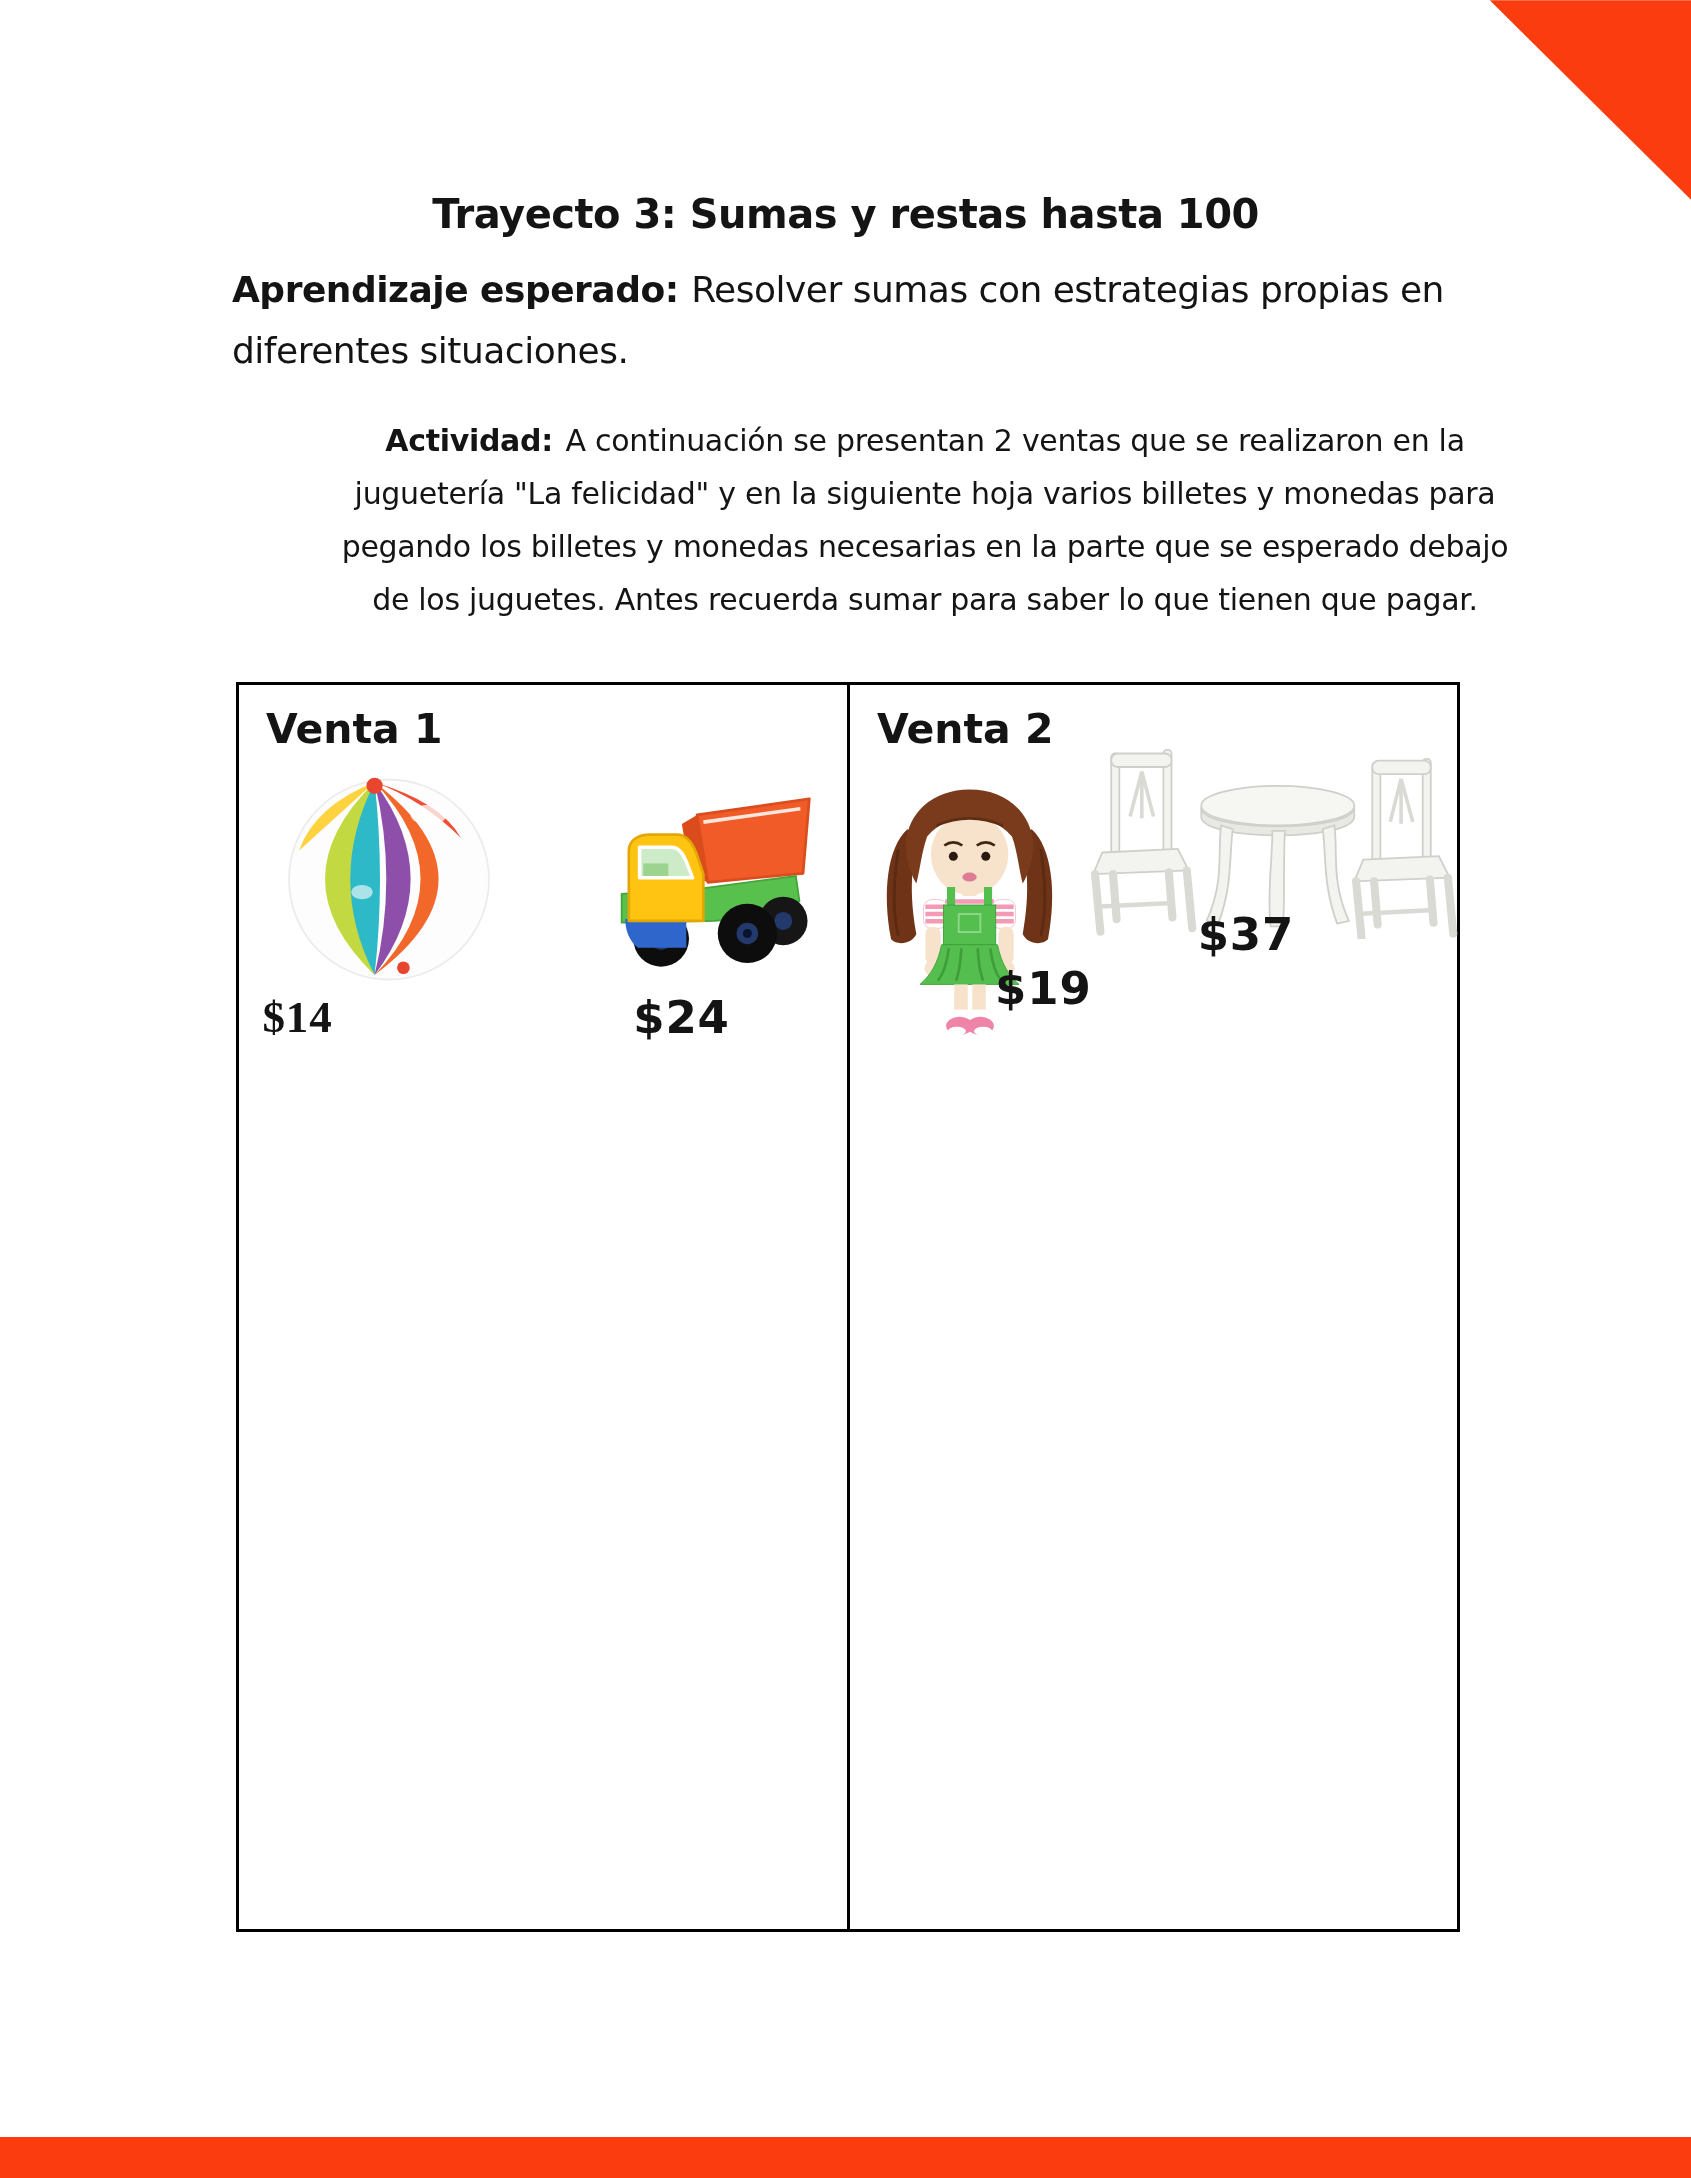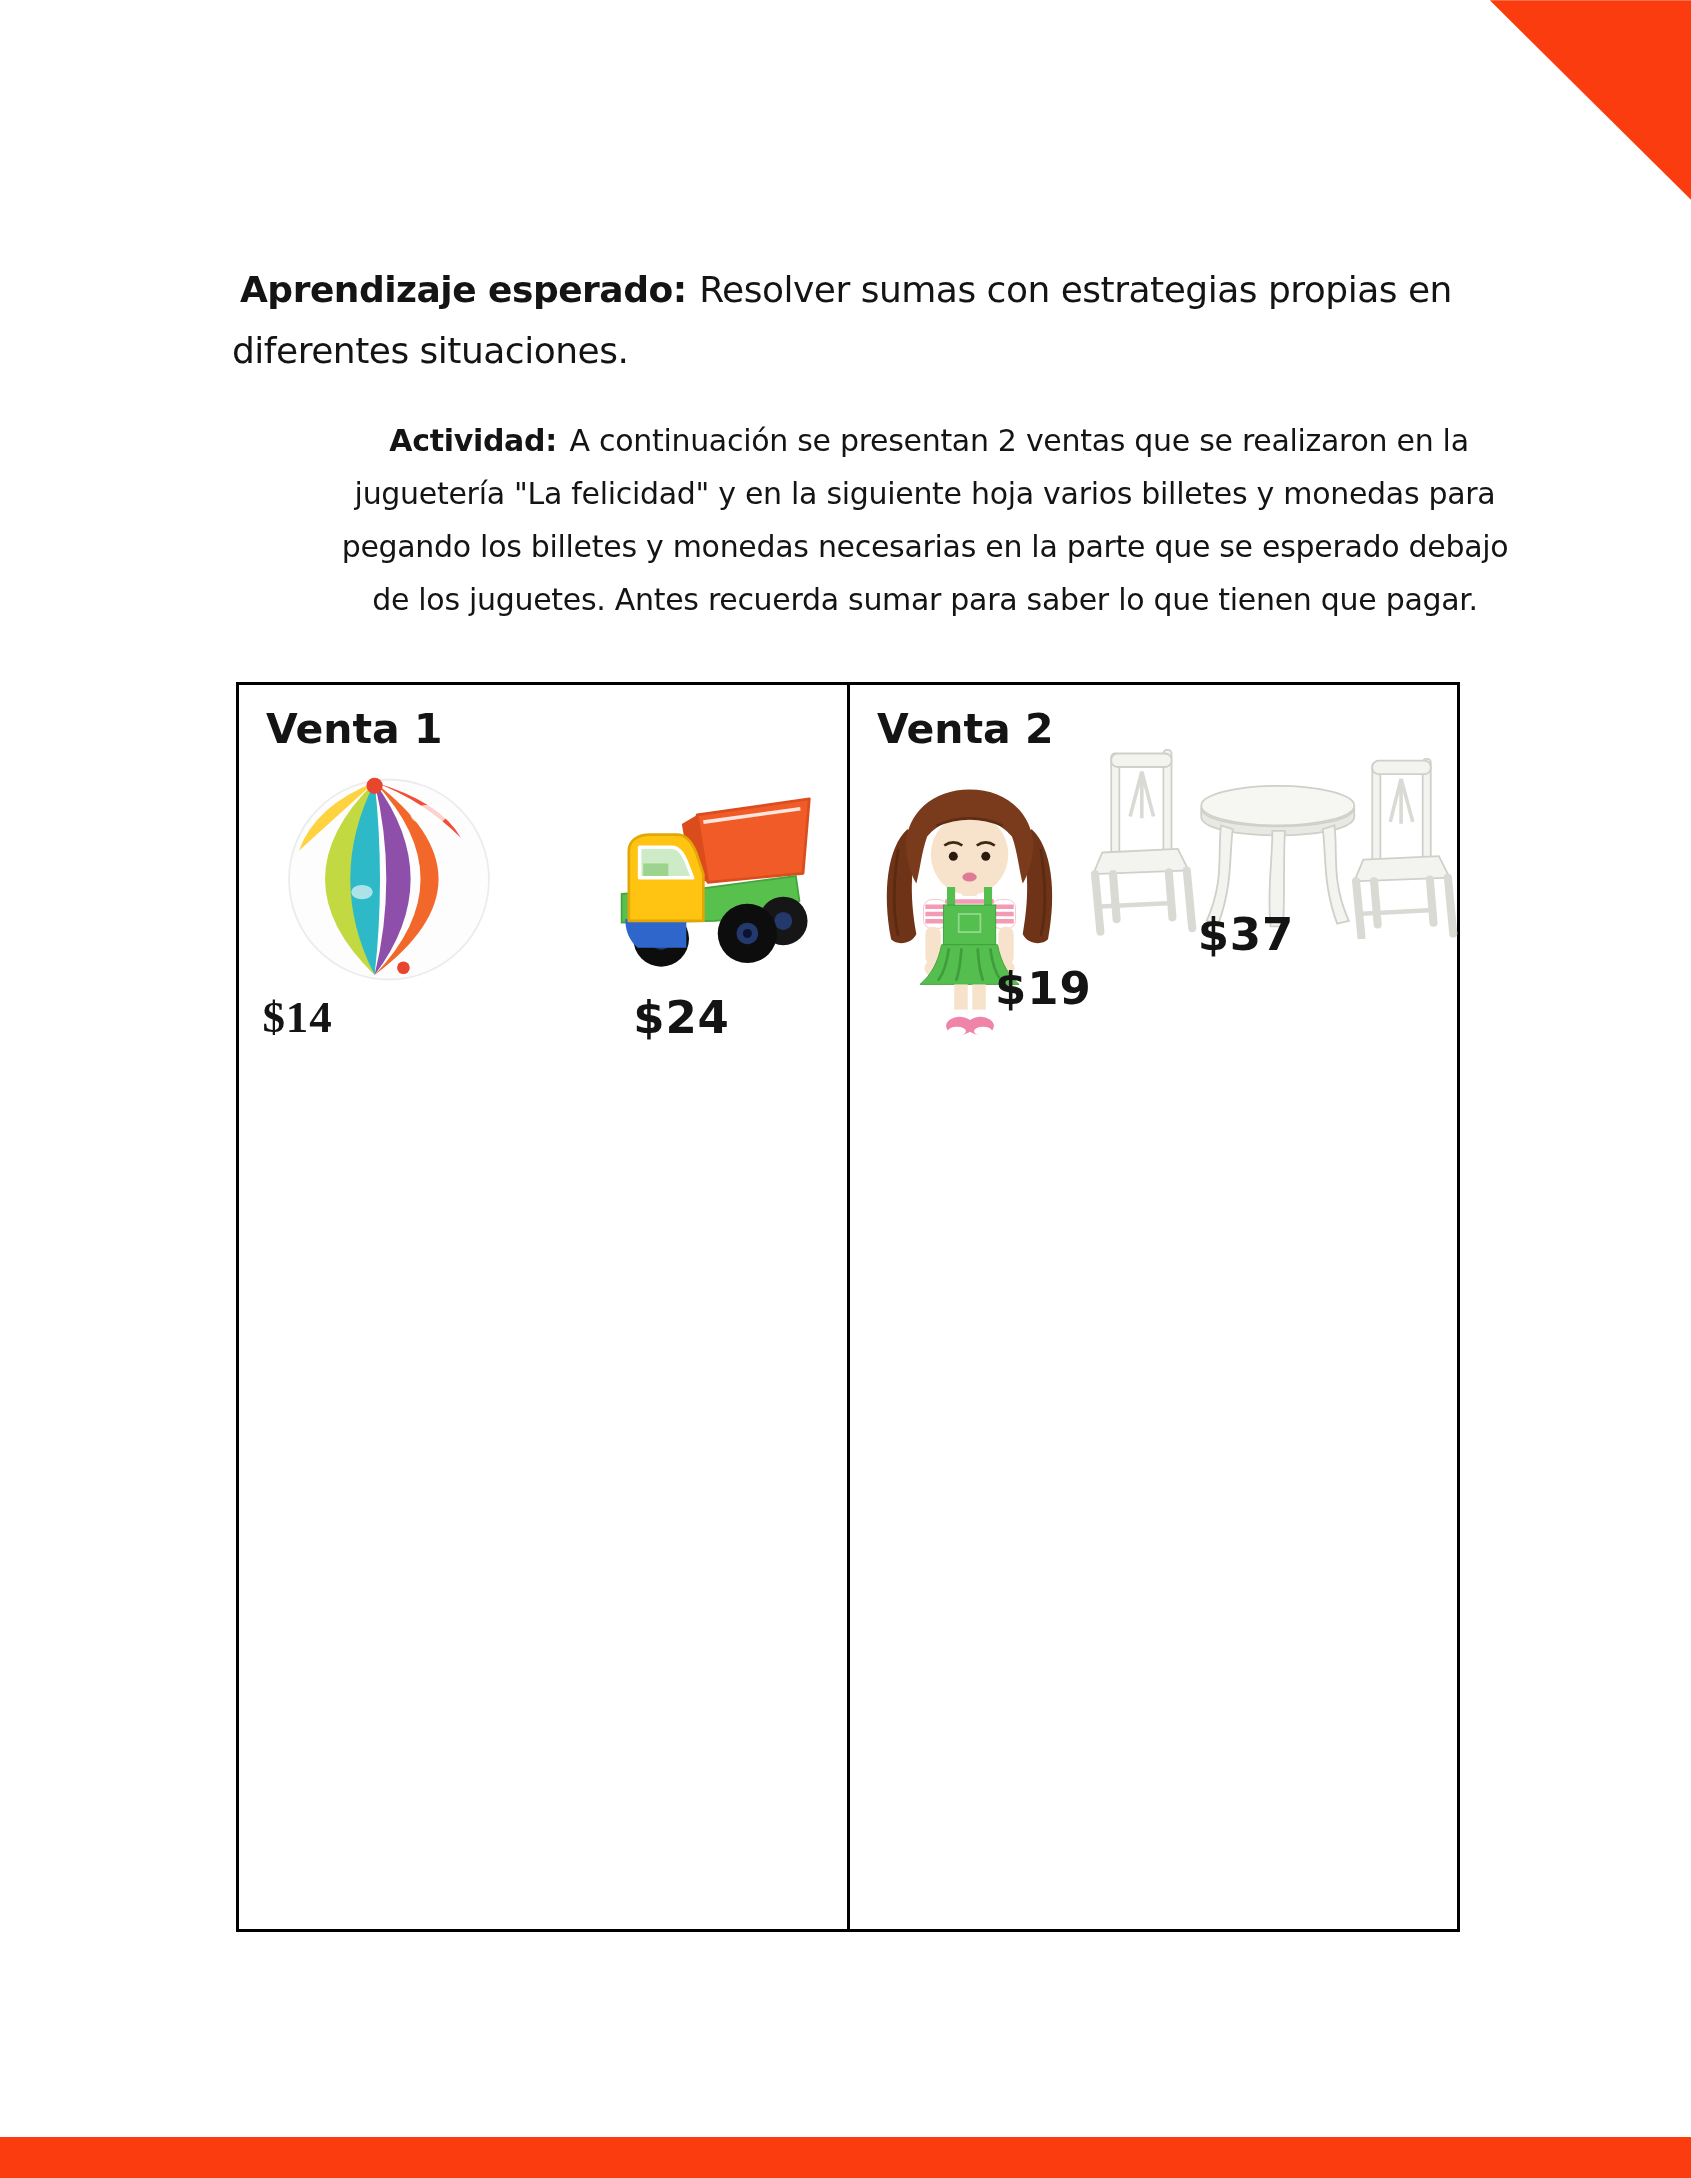--- a/index.html
+++ b/index.html
@@ -13,21 +13,21 @@
 
   .title {
     position:absolute; left:0; top:191px; width:1691px; text-align:center;
     font-size:40px; font-weight:700; letter-spacing:-0.5px; white-space:nowrap;
   }
   .learning {
     position:absolute; left:232px; top:259px; width:1350px;
     font-size:36px; line-height:61px; letter-spacing:-0.5px;
   }
   .learning .line { white-space:nowrap; }
-  .lbl { font-weight:700; margin-right:12.6px;margin-left:8px; }
+  .lbl { font-weight:700; margin-right:12.6px; }
   .activity {
     position:absolute; left:232px; top:414px; width:1386px;
     font-size:30px; line-height:53px; letter-spacing:-0.3px;
   }
   .activity .line { white-space:nowrap;text-align:center; }
 
   .sales-table {
     position:absolute; left:236px; top:682px; width:1224px; height:1250px;
     border:3.6px solid #000; box-sizing:border-box; display:flex;
   }
@@ -50,20 +50,21 @@
 </style>
 </head>
 <body>
 
 <div class="page">
 
   <svg class="corner-accent" width="203" height="200" viewBox="0 0 226 222">
     <polygon points="2,0 226,0 226,222" fill="var(--accent)"></polygon>
   </svg>
 
+  <div class="title">Trayecto 3: Sumas y restas hasta 100</div>
 
   <div class="learning">
     <div class="line">
       <span class="lbl">Aprendizaje esperado:</span><span>Resolver sumas con estrategias propias en</span>
     </div>
     <div class="line">diferentes situaciones.</div>
   </div>
 
   <div class="activity">
     <div class="line">

